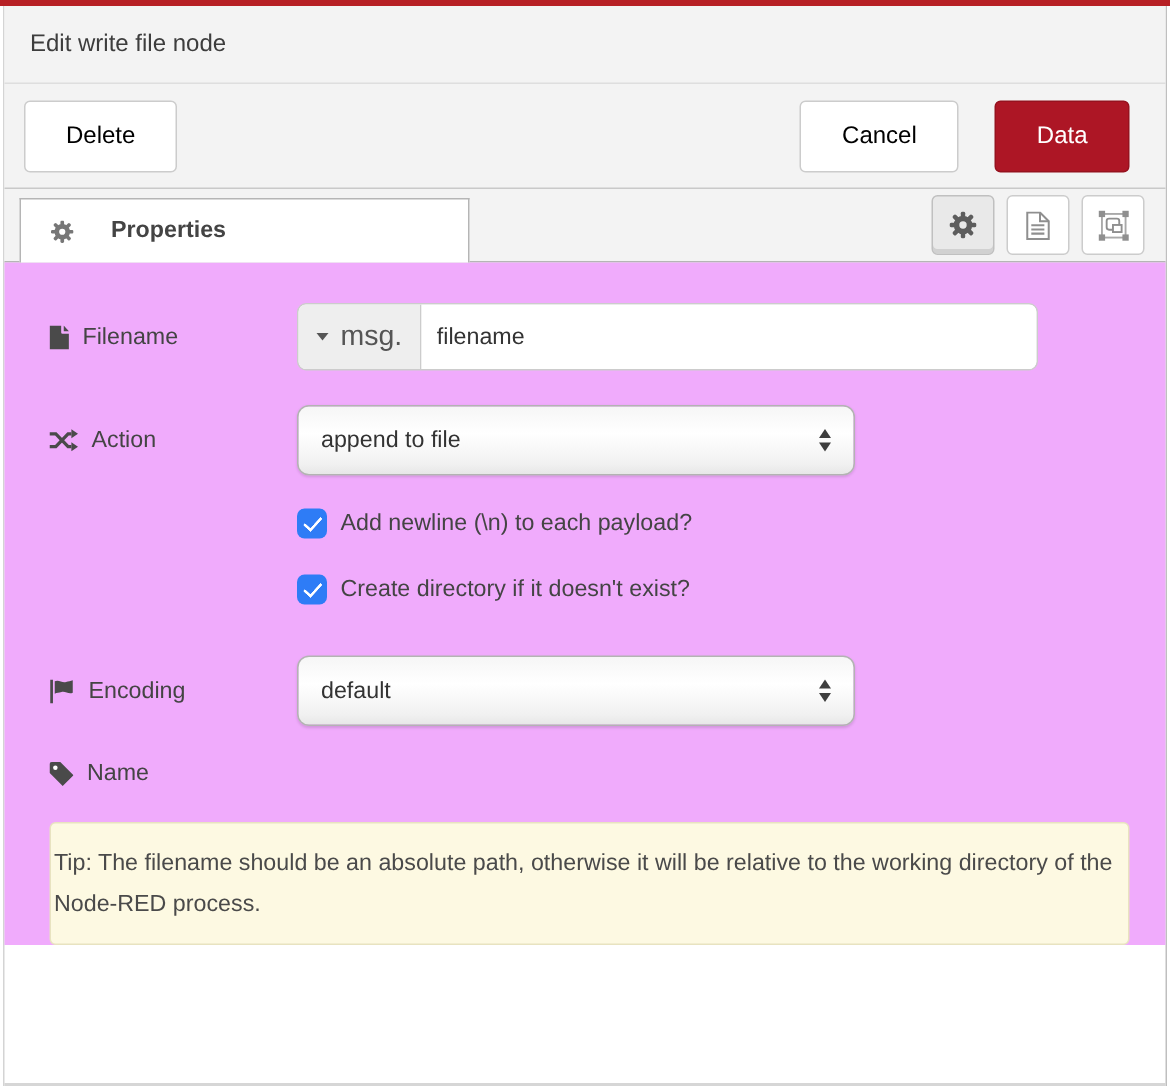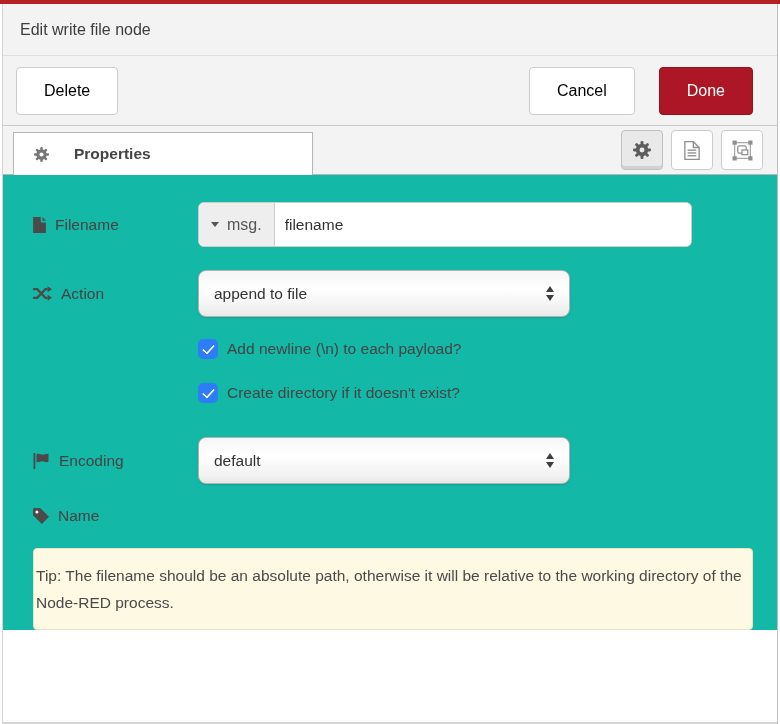--- a/index.html
+++ b/index.html
@@ -63,37 +63,37 @@
     width: 42px; height: 40px;
     background: #fff; border: 1px solid #ccc; border-radius: 4px;
     display: flex; align-items: center; justify-content: center;
     cursor: pointer; padding: 0;
   }
   .icon-btn.active {
     background: #e9e9e9; border-color: #c0c0c0;
     box-shadow: inset 0 -3px 0 rgba(0,0,0,0.10);
   }
   
-  .body { padding: 27px 30px 0 30px; background: #14b8a6; }
+  .body { padding: 27px 30px 0 30px; background: #f0abfc; }
   .form-row { display: flex; align-items: center; margin-bottom: 23px; }
   .f-label {
     width: 165px; flex-shrink: 0;
     display: flex; align-items: center; gap: 9px;
     font-size: 15.5px; color: #444;
   }
   .typed-input {
     display: flex; align-items: stretch;
     width: 494px; height: 45px;
     border: 1px solid #ccc; border-radius: 6px;
     overflow: hidden; background: #fff;
   }
   .ti-btn {
     background: #eeeeee; border: none; border-right: 1px solid #ccc;
     display: flex; align-items: center; gap: 8px;
-    padding: 0 12px; font-size: 16px; color: #555;
+    padding: 0 12px; font-size: 19px; color: #555;
     font-family: inherit; cursor: pointer;
   }
   .caret-down {
     width: 0; height: 0;
     border-left: 4.5px solid transparent; border-right: 4.5px solid transparent;
     border-top: 5.5px solid #555;
   }
   .ti-input {
     flex: 1; border: none; outline: none;
     font-size: 15.5px; color: #333; padding: 0 10px;
@@ -164,21 +164,21 @@
 <div class="dialog">
 
   <div class="dlg-header">
     <span>Edit write file node</span>
   </div>
 
   <div class="btnbar">
     <button class="btn btn-plain">Delete</button>
     <div class="spacer"></div>
     <button class="btn btn-plain">Cancel</button>
-    <button class="btn btn-done">Done</button>
+    <button class="btn btn-done">Data</button>
   </div>
 
   <div class="tabrow">
     <div class="tab">
       <svg width="15" height="15" viewBox="0 0 16 16">
         <g fill="#777">
           <rect x="6.7" y="0" width="2.6" height="16" rx="1"></rect>
           <rect x="6.7" y="0" width="2.6" height="16" rx="1" transform="rotate(45 8 8)"></rect>
           <rect x="6.7" y="0" width="2.6" height="16" rx="1" transform="rotate(90 8 8)"></rect>
           <rect x="6.7" y="0" width="2.6" height="16" rx="1" transform="rotate(135 8 8)"></rect>

